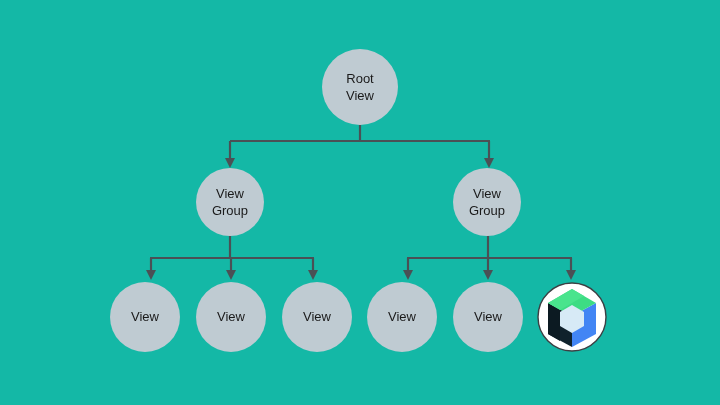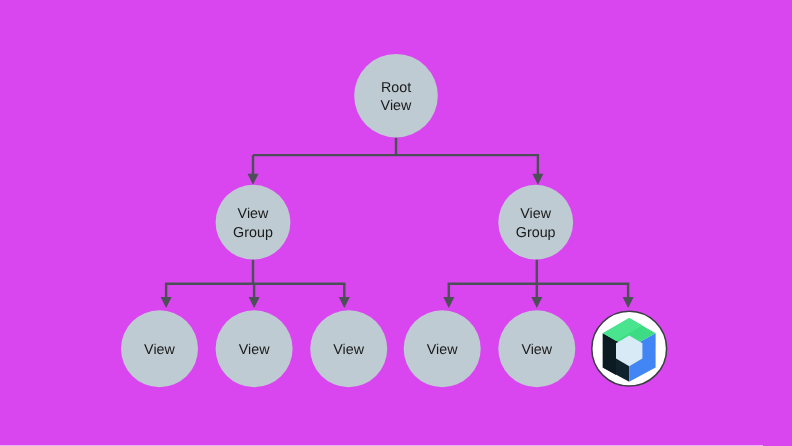--- a/index.html
+++ b/index.html
@@ -10,21 +10,21 @@
   body {
     width: 720px;
     height: 405px;
     overflow: hidden;
     font-family: "Liberation Sans", sans-serif;
   }
   #diagram-root {
     position: relative;
     width: 720px;
     height: 405px;
-    background: #d946ef;
+    background: #14b8a6;
   }
   #view-hierarchy-svg {
     position: absolute;
     left: 0;
     top: 0;
     width: 720px;
     height: 405px;
     display: block;
   }
   .node-label {

